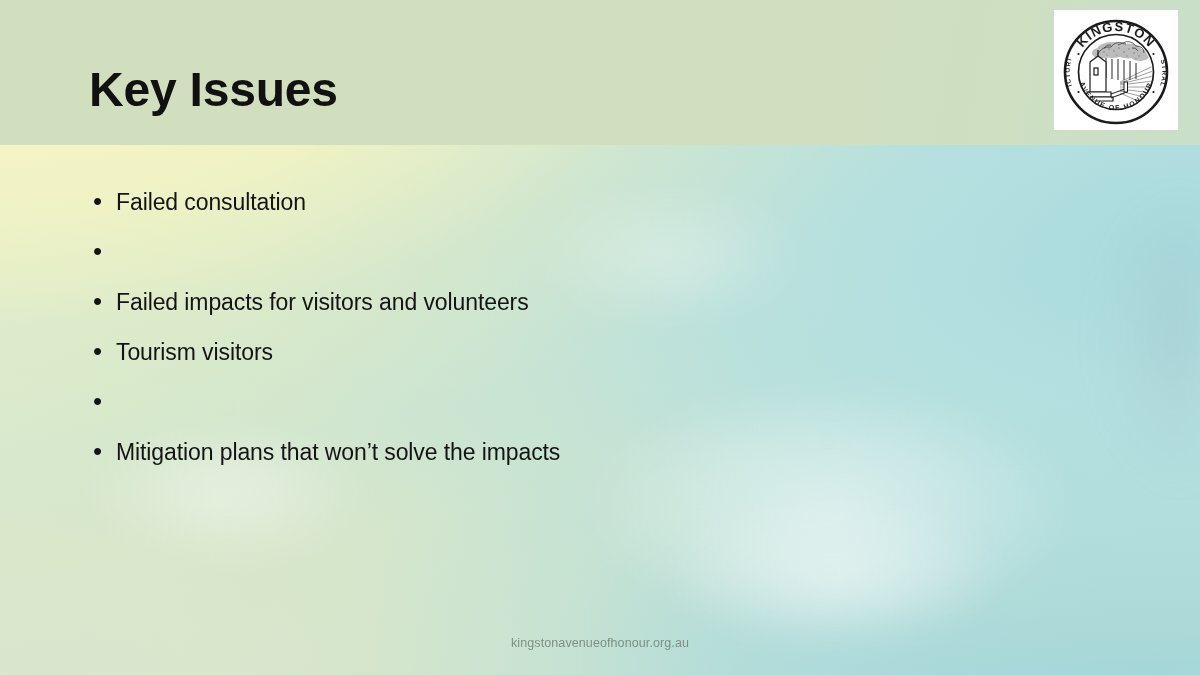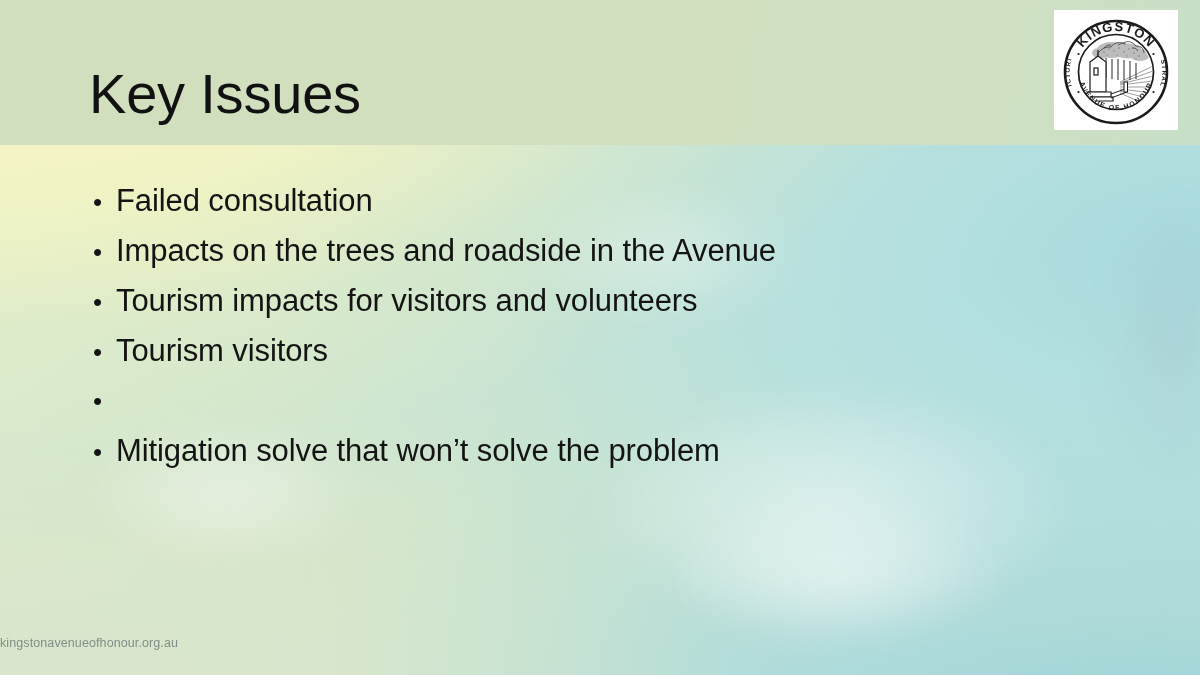--- a/index.html
+++ b/index.html
@@ -73,23 +73,23 @@
     position: absolute;
     left: 0; top: 0;
     width: 1200px;
     height: 145px;
     background: linear-gradient(100deg, #d2dfbf 0%, #d1dfbe 55%, #cedfc2 84%, #c9dfc9 100%);
   }
   .page-title {
     position: absolute;
     left: 89px;
     top: 66px;
-    font-size: 56px;
+    font-size: 48px;
     line-height: 1.0;
-    font-weight: 400;
+    font-weight: 700;
     color: #111111;
     letter-spacing: -0.2px;
     white-space: nowrap;
   }
 
   
   .logo-box {
     position: absolute;
     left: 1054px;
     top: 10px;
@@ -112,34 +112,35 @@
     height: 50px;
   }
   .bullet-dot {
     width: 23px;
     flex: 0 0 23px;
     font-size: 26px;
     line-height: 44px;
     color: #141414;
   }
   .bullet-text {
-    font-size: 31px;
+    font-size: 23px;
     line-height: 44px;
     color: #141414;
     font-weight: 400;
     letter-spacing: -0.1px;
     white-space: nowrap;
   }
 
   
   .footer-url {
     position: absolute;
     left: 0;
     top: 635px;
     width: 1200px;
+    text-align: center;
     font-size: 12.5px;
     line-height: 16px;
     color: #7e8f85;
     letter-spacing: 0.1px;
   }
 </style>
 </head>
 <body>
 
 <div class="slide">
@@ -264,39 +265,38 @@
 
   <div class="bullet-list">
 
     <div class="bullet-row">
       <span class="bullet-dot">•</span>
       <span class="bullet-text">Failed consultation</span>
     </div>
 
     <div class="bullet-row">
       <span class="bullet-dot">•</span>
-      <span class="bullet-text">Impacts on the trees and roadside in the Avenue</span>
-    </div>
-
-    <div class="bullet-row">
-      <span class="bullet-dot">•</span>
-      <span class="bullet-text">Tourism impacts for visitors and volunteers</span>
+    </div>
+
+    <div class="bullet-row">
+      <span class="bullet-dot">•</span>
+      <span class="bullet-text">Failed impacts for visitors and volunteers</span>
     </div>
 
     <div class="bullet-row">
       <span class="bullet-dot">•</span>
       <span class="bullet-text">Tourism visitors</span>
     </div>
 
     <div class="bullet-row">
       <span class="bullet-dot">•</span>
     </div>
 
     <div class="bullet-row">
       <span class="bullet-dot">•</span>
-      <span class="bullet-text">Mitigation solve that won’t solve the problem</span>
+      <span class="bullet-text">Mitigation plans that won’t solve the impacts</span>
     </div>
 
   </div>
 
   <div class="footer-url">kingstonavenueofhonour.org.au</div>
 
 </div>
 
 </body></html>

